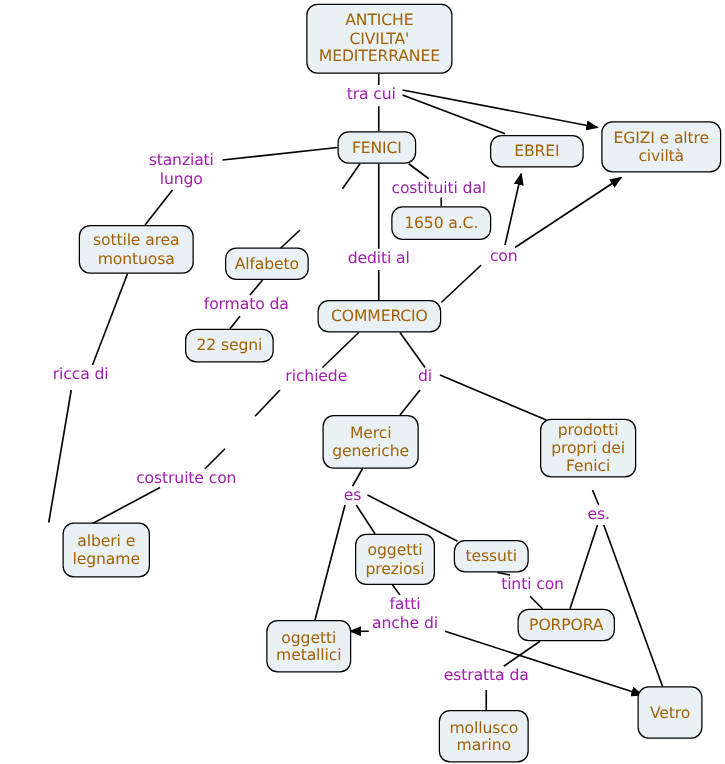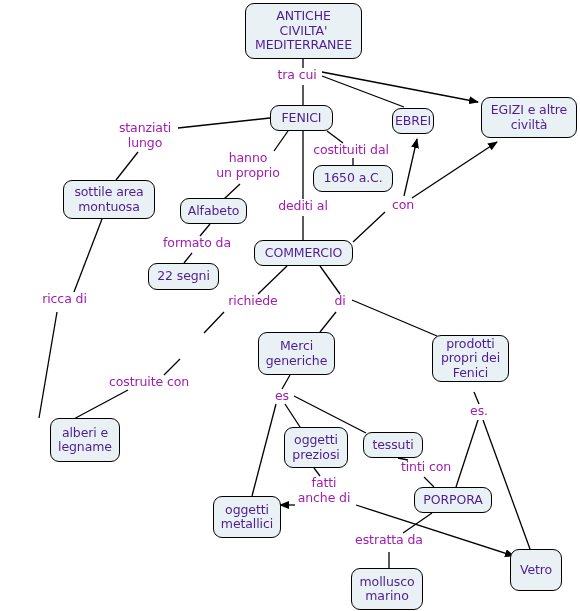--- a/index.html
+++ b/index.html
@@ -28,21 +28,21 @@
   .node {
     position: absolute;
     box-sizing: border-box;
     background: #eaf1f4;
     border: 1.3px solid #000000;
     border-radius: 9px;
     display: flex;
     align-items: center;
     justify-content: center;
     text-align: center;
-    color: #4c1d95;
+    color: #a16207;
     font-size: 12.5px;
     line-height: 14.5px;
     white-space: pre-line;
     letter-spacing: -0.1px;
   }
   .link-label {
     position: absolute;
     background: transparent;
     color: #a21caf;
     font-size: 12.5px;
@@ -143,21 +143,21 @@
       <line x1="432" y1="513" x2="403" y2="533"></line>
 
       <line x1="389" y1="552" x2="389" y2="568"></line>
     </g>
   </svg>
 
   <div class="node" style="left:245px;top:3px;width:117px;height:56px;">ANTICHE
 CIVILTA'
 MEDITERRANEE</div>
   <div class="node" style="left:270px;top:105px;width:63px;height:26px;">FENICI</div>
-  <div class="node" style="left:392px;top:108px;width:42px;height:26px;">EBREI</div>
+  <div class="node" style="left:392px;top:108px;width:75px;height:26px;">EBREI</div>
   <div class="node" style="left:481px;top:97px;width:96px;height:41px;">EGIZI e altre
 civiltà</div>
   <div class="node" style="left:63px;top:180px;width:92px;height:39px;">sottile area
 montuosa</div>
   <div class="node" style="left:180px;top:198px;width:67px;height:26px;">Alfabeto</div>
   <div class="node" style="left:313px;top:165px;width:80px;height:27px;">1650 a.C.</div>
   <div class="node" style="left:254px;top:240px;width:99px;height:26px;">COMMERCIO</div>
   <div class="node" style="left:148px;top:263px;width:71px;height:27px;">22 segni</div>
   <div class="node" style="left:258px;top:332px;width:77px;height:43px;">Merci
 generiche</div>
@@ -172,22 +172,20 @@
   <div class="node" style="left:414px;top:487px;width:78px;height:26px;">PORPORA</div>
   <div class="node" style="left:213px;top:496px;width:68px;height:42px;">oggetti
 metallici</div>
   <div class="node" style="left:510px;top:549px;width:52px;height:42px;">Vetro</div>
   <div class="node" style="left:351px;top:568px;width:72px;height:42px;">mollusco
 marino</div>
 
   <div class="link-label" style="left:272px;top:68px;width:50px;">tra cui</div>
   <div class="link-label" style="left:110px;top:121px;width:70px;">stanziati
 lungo</div>
-  <div class="link-label" style="left:210px;top:151px;width:76px;">hanno
-un proprio</div>
   <div class="link-label" style="left:308px;top:143px;width:86px;">costituiti dal</div>
   <div class="link-label" style="left:272px;top:199px;width:62px;">dediti al</div>
   <div class="link-label" style="left:388px;top:198px;width:30px;">con</div>
   <div class="link-label" style="left:158px;top:236px;width:78px;">formato da</div>
   <div class="link-label" style="left:37px;top:292px;width:55px;">ricca di</div>
   <div class="link-label" style="left:224px;top:294px;width:58px;">richiede</div>
   <div class="link-label" style="left:331px;top:294px;width:18px;">di</div>
   <div class="link-label" style="left:104px;top:375px;width:90px;">costruite con</div>
   <div class="link-label" style="left:272px;top:389px;width:20px;">es</div>
   <div class="link-label" style="left:467px;top:404px;width:24px;">es.</div>

